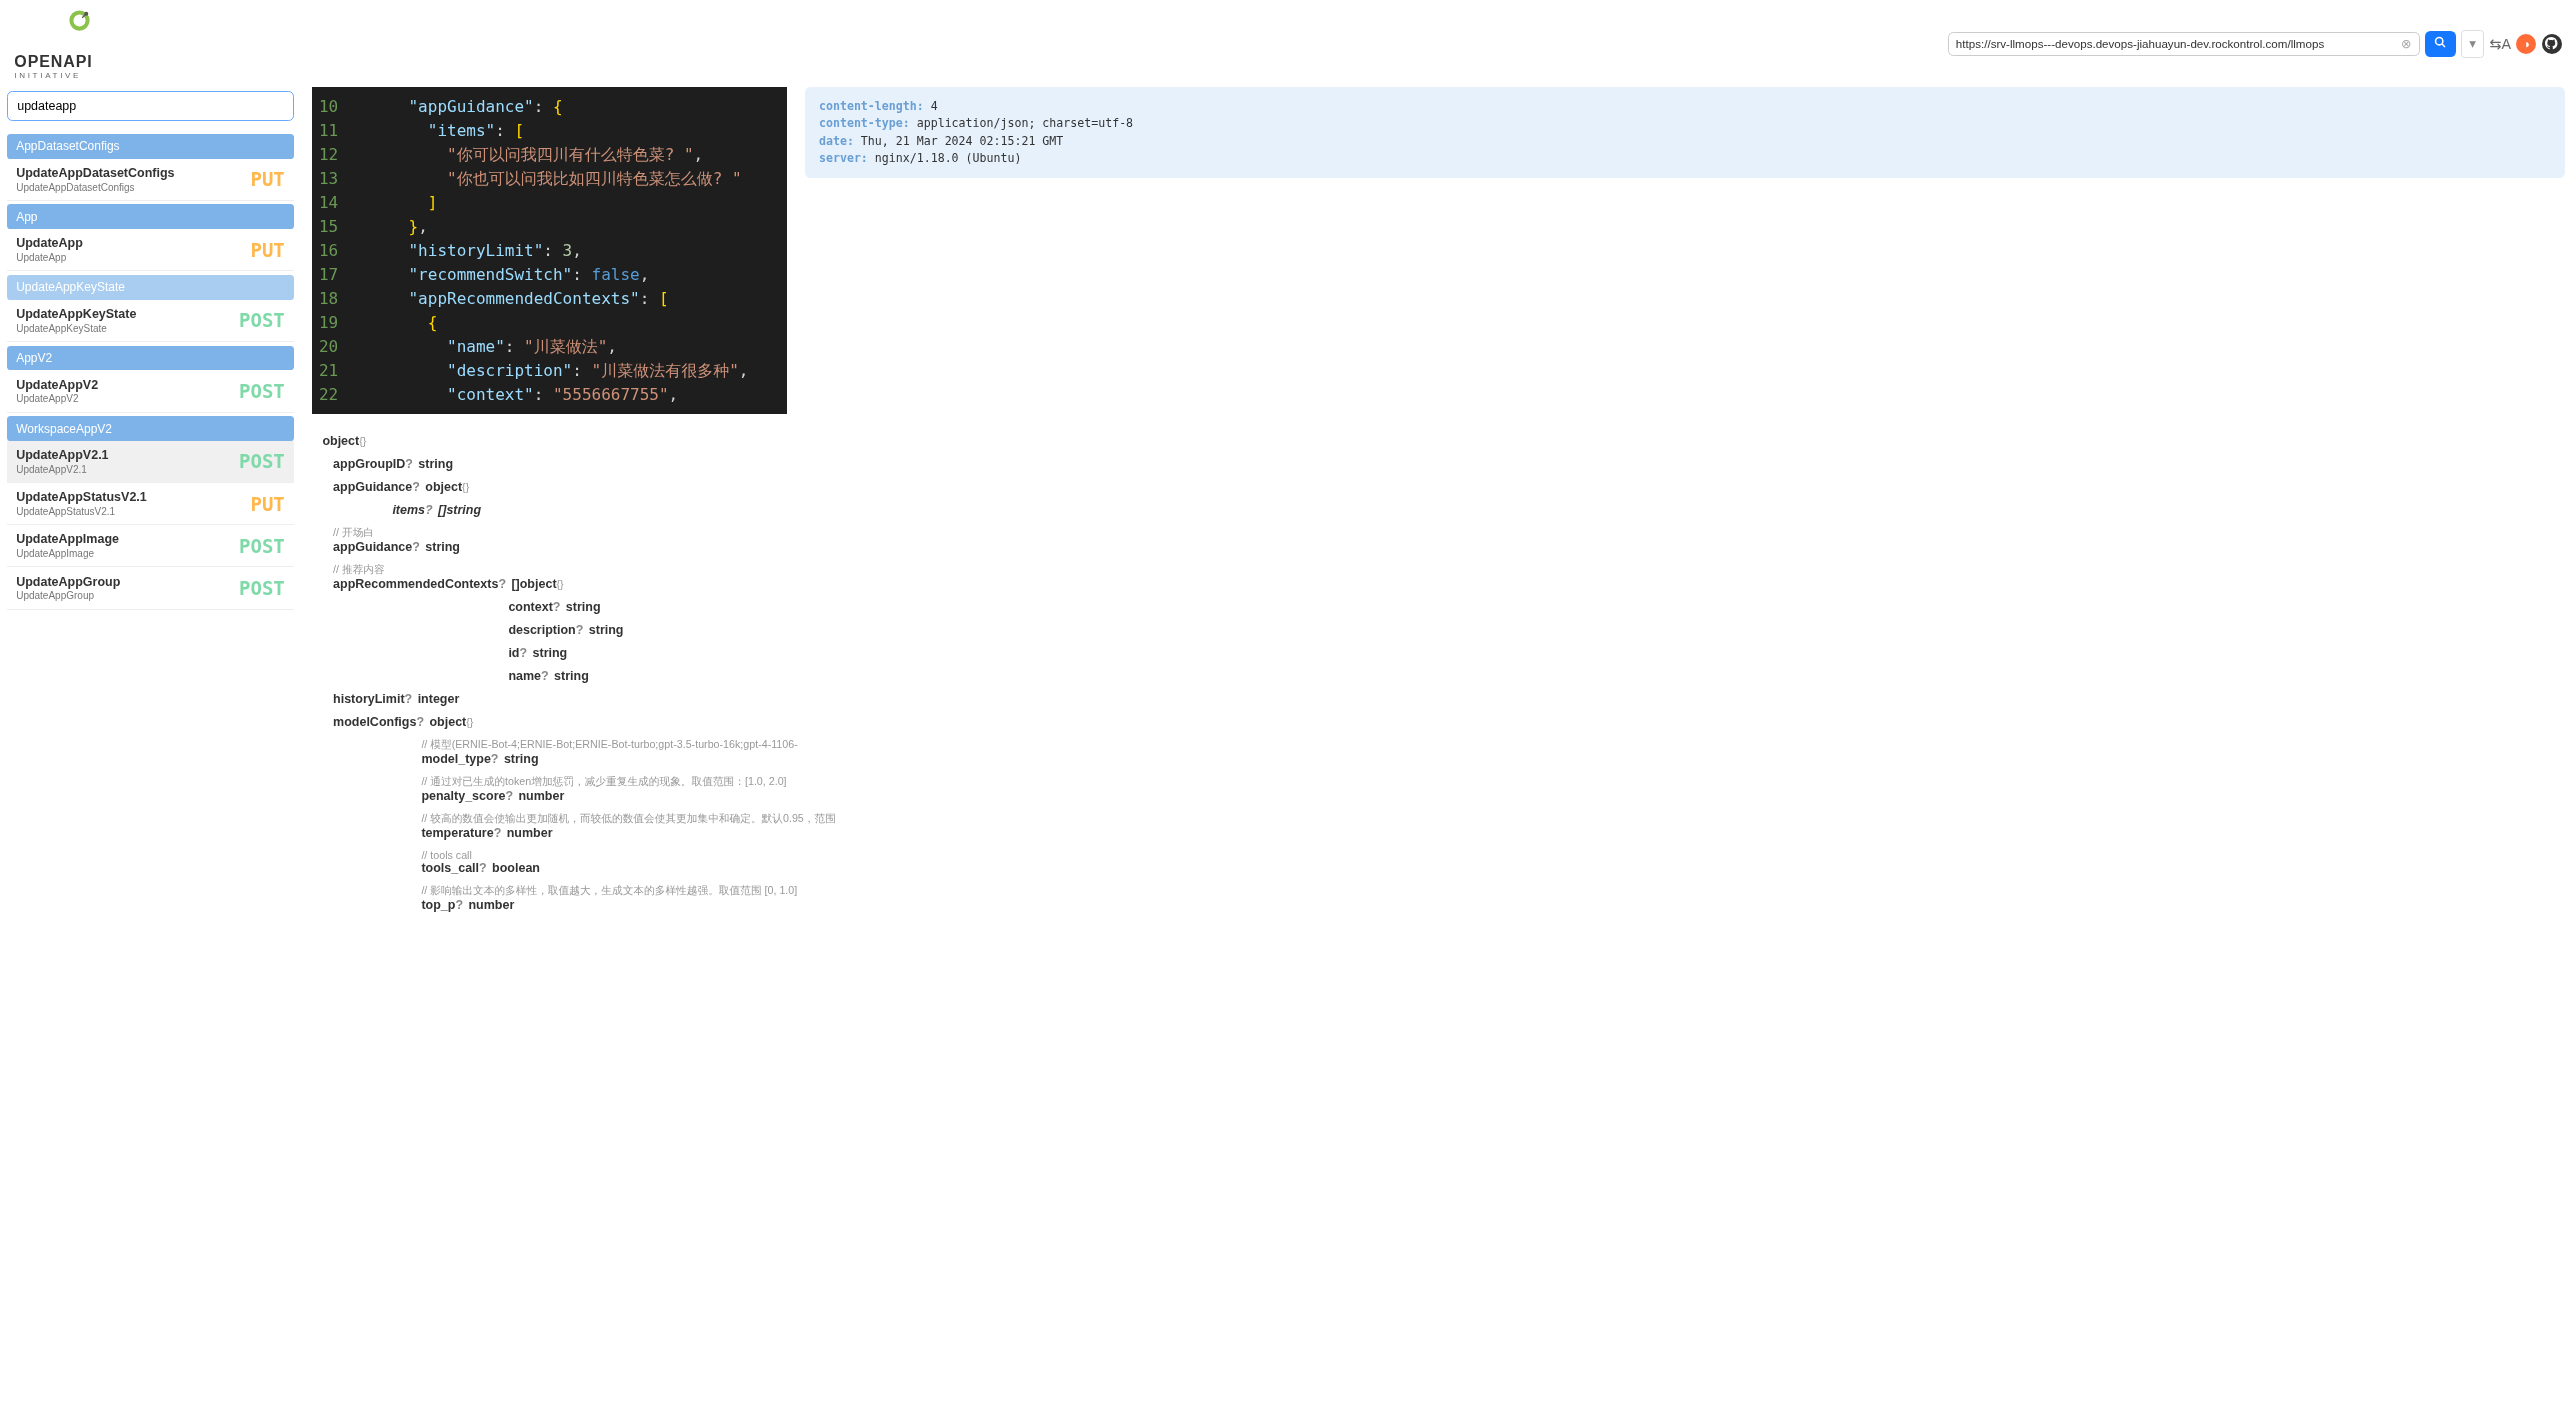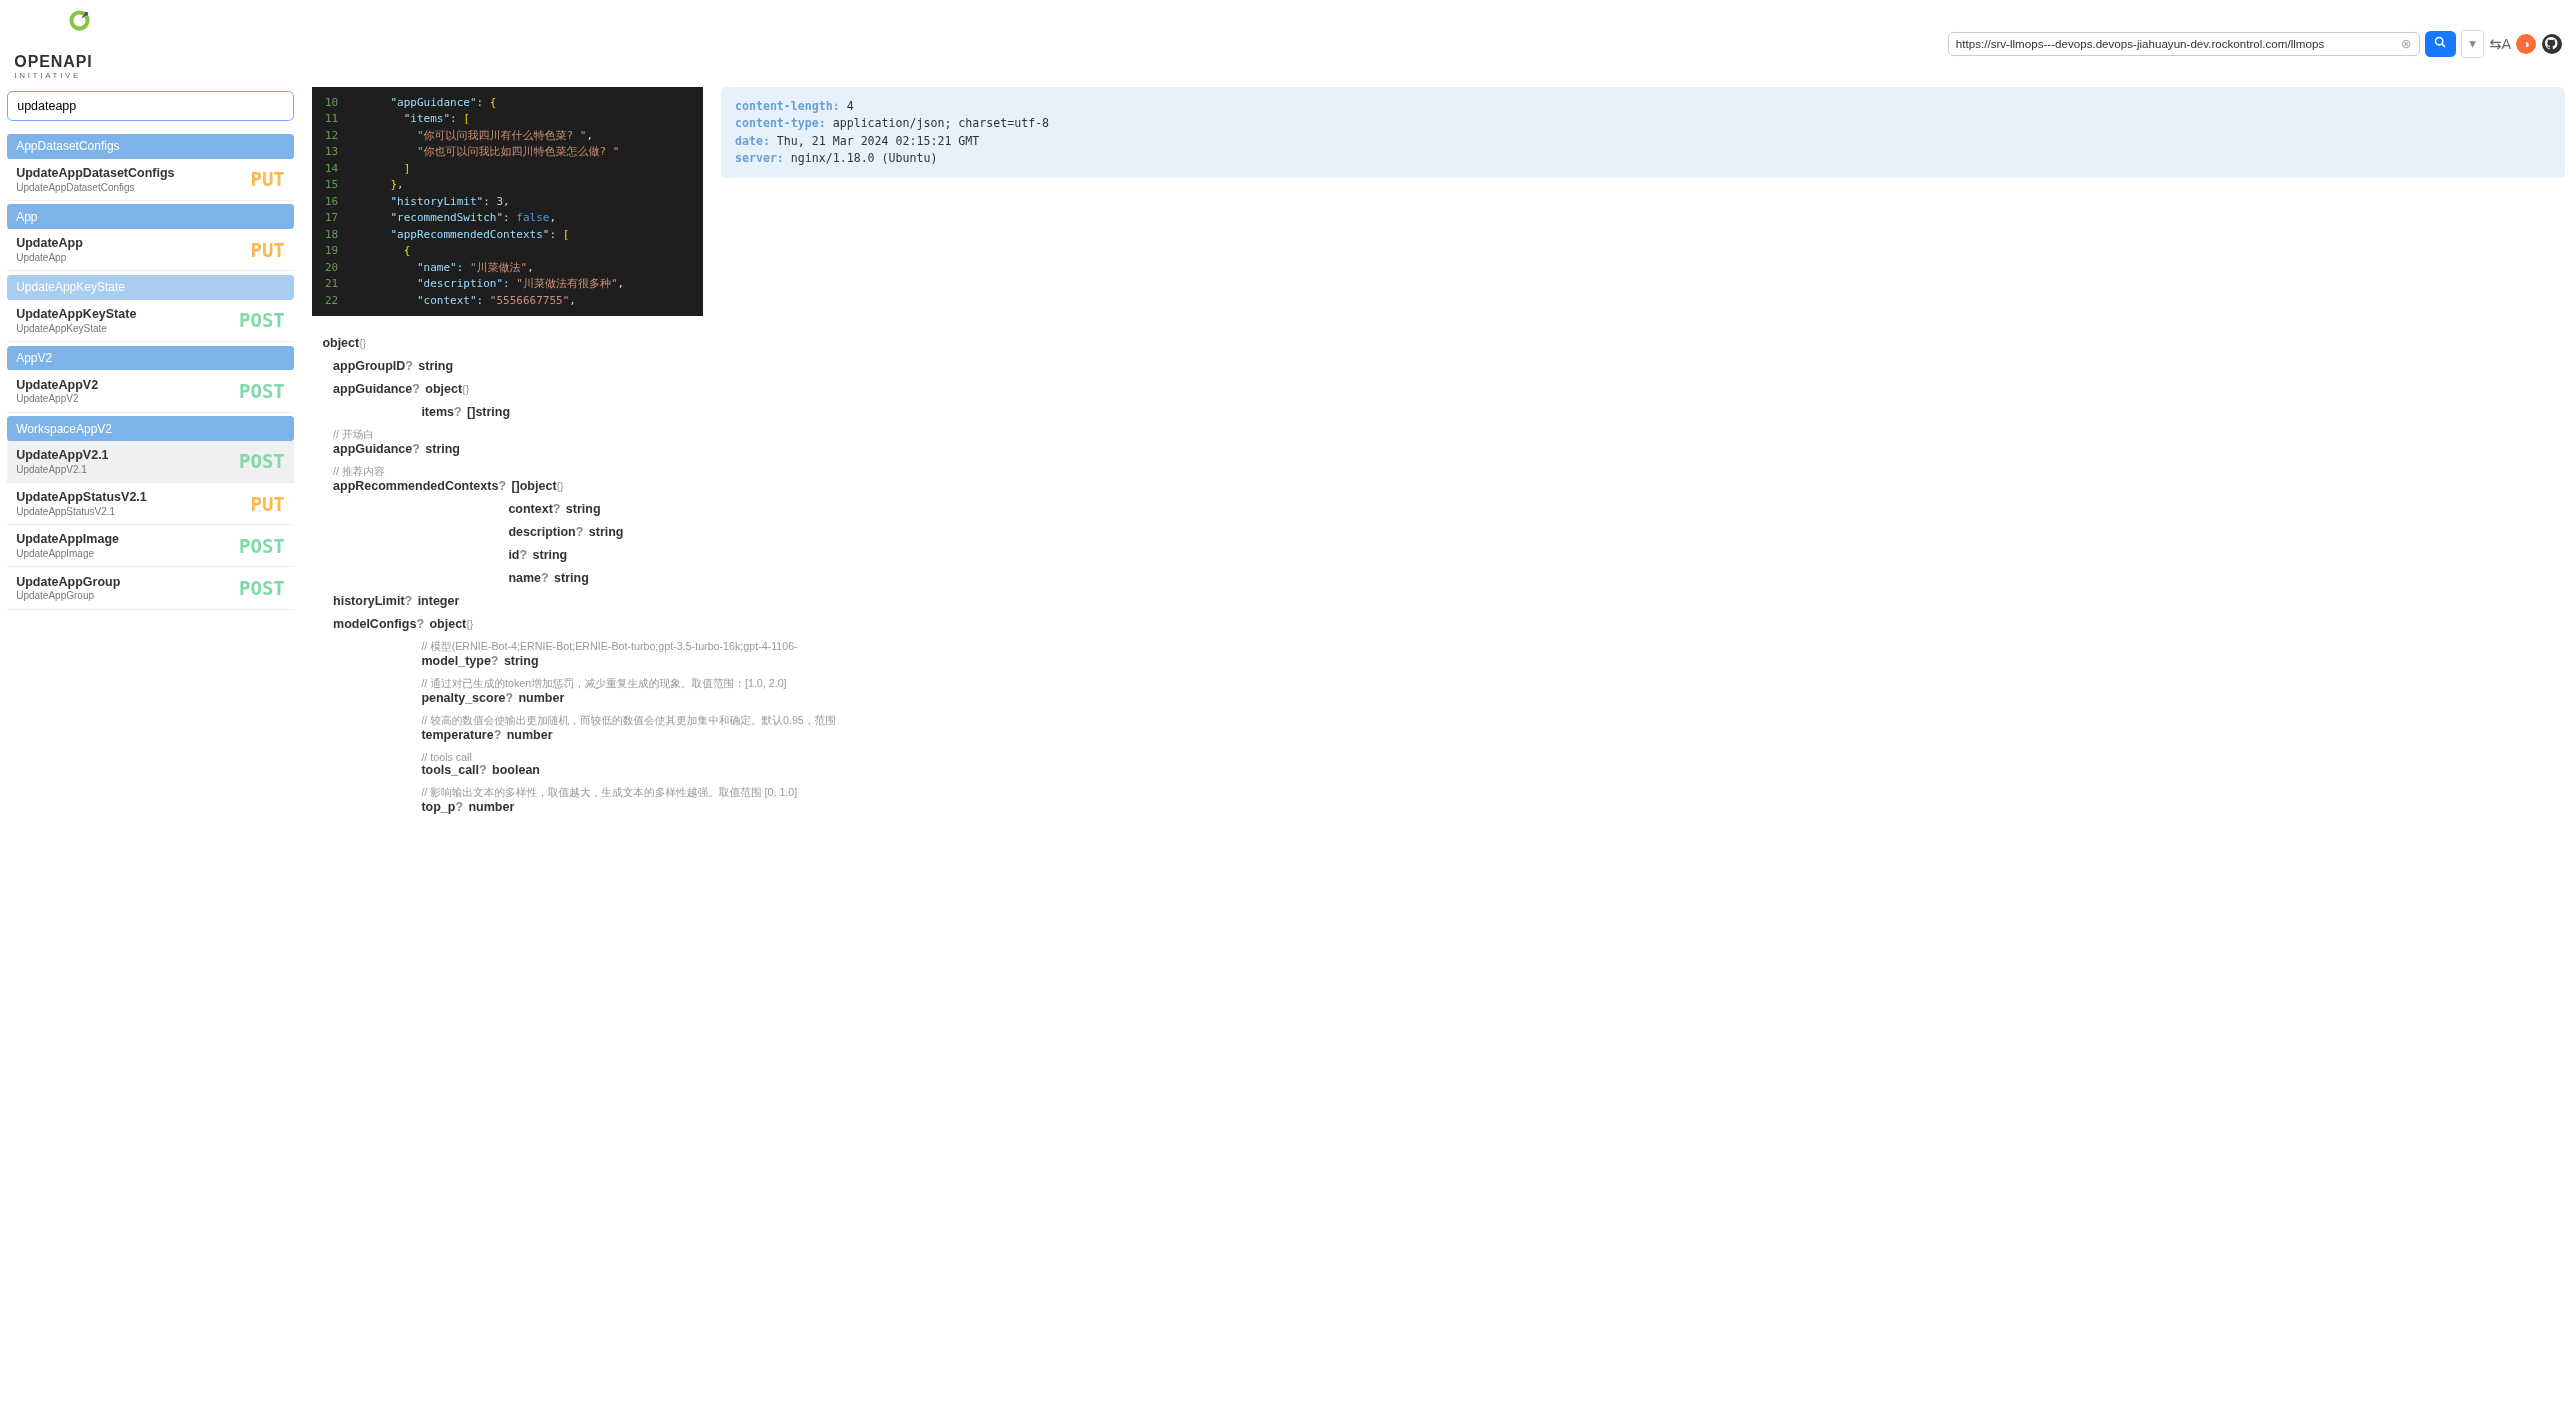--- a/index.html
+++ b/index.html
@@ -28,21 +28,21 @@
 .op-left { display: flex; flex-direction: column; }
 .op-name { font-weight: 600; font-size: 12.5px; }
 .op-desc { font-size: 10px; color: #777; margin-top: 1.8px; }
 .method { font-weight: 700; font-size: 19px; font-family: ui-monospace, monospace; }
 .m-put { color: #ffb84d; }
 .m-post { color: #7fd9a8; }
 .collapse-btn { position: absolute; bottom: 10.7px; left: 50%; transform: translateX(-50%); cursor: pointer; color: #666; font-size: 16px; }
 
 .main { flex: 1; overflow-y: auto; padding: 0 10.7px 18px 10.7px; }
 .code-hdr-row { display: flex; gap: 18px; }
-.code-panel { background: #1e1e1e; border-radius: 0; padding: 7.2px 0; font-family: ui-monospace, SFMono-Regular, Menlo, monospace; font-size: 11px; line-height: 1.5; width: 391px; overflow: hidden; }
+.code-panel { background: #1e1e1e; border-radius: 0; padding: 7.2px 0; font-family: ui-monospace, SFMono-Regular, Menlo, monospace; font-size: 16px; line-height: 1.5; width: 475px; overflow: hidden; }
 .code-line { display: flex; }
 .ln { color: #6a9955; width: 39px; text-align: right; padding-right: 12.5px; user-select: none; }
 .code-content { white-space: pre; color: #d4d4d4; }
 .tok-key { color: #9cdcfe; }
 .tok-str { color: #ce9178; }
 .tok-num { color: #b5cea8; }
 .tok-bool { color: #569cd6; }
 .tok-punc { color: #d4d4d4; }
 .tok-brack { color: #ffd700; }
 
@@ -52,21 +52,21 @@
 .hdr-val { color: #333; }
 
 .schema { margin-top: 20px; padding-left: 10.7px; font-size: 12.5px; }
 .schema-row { margin-bottom: 9px; }
 .schema-name { font-weight: 700; color: #333; }
 .schema-opt { color: #888; font-weight: 700; }
 .schema-type { font-weight: 700; margin-left: 5.4px; }
 .schema-meta { color: #999; font-size: 10.7px; }
 .schema-comment { color: #999; font-size: 10.7px; }
 .schema-nested { margin-left: 10.7px; }
-.schema-nested2 { margin-left: 99px; }
+.schema-nested2 { margin-left: 70px; font-style: italic; }
 .schema-nested3 { margin-left: 186px; }
 .schema-nested-model { margin-left: 99px; }
 </style>
 </head>
 <body>
 
 <div class="topbar">
   <div class="logo">
     <svg class="logo-mark" viewBox="0 0 40 40">
       <circle cx="20" cy="20" r="12" fill="none" stroke="#8bc34a" stroke-width="6"></circle>

